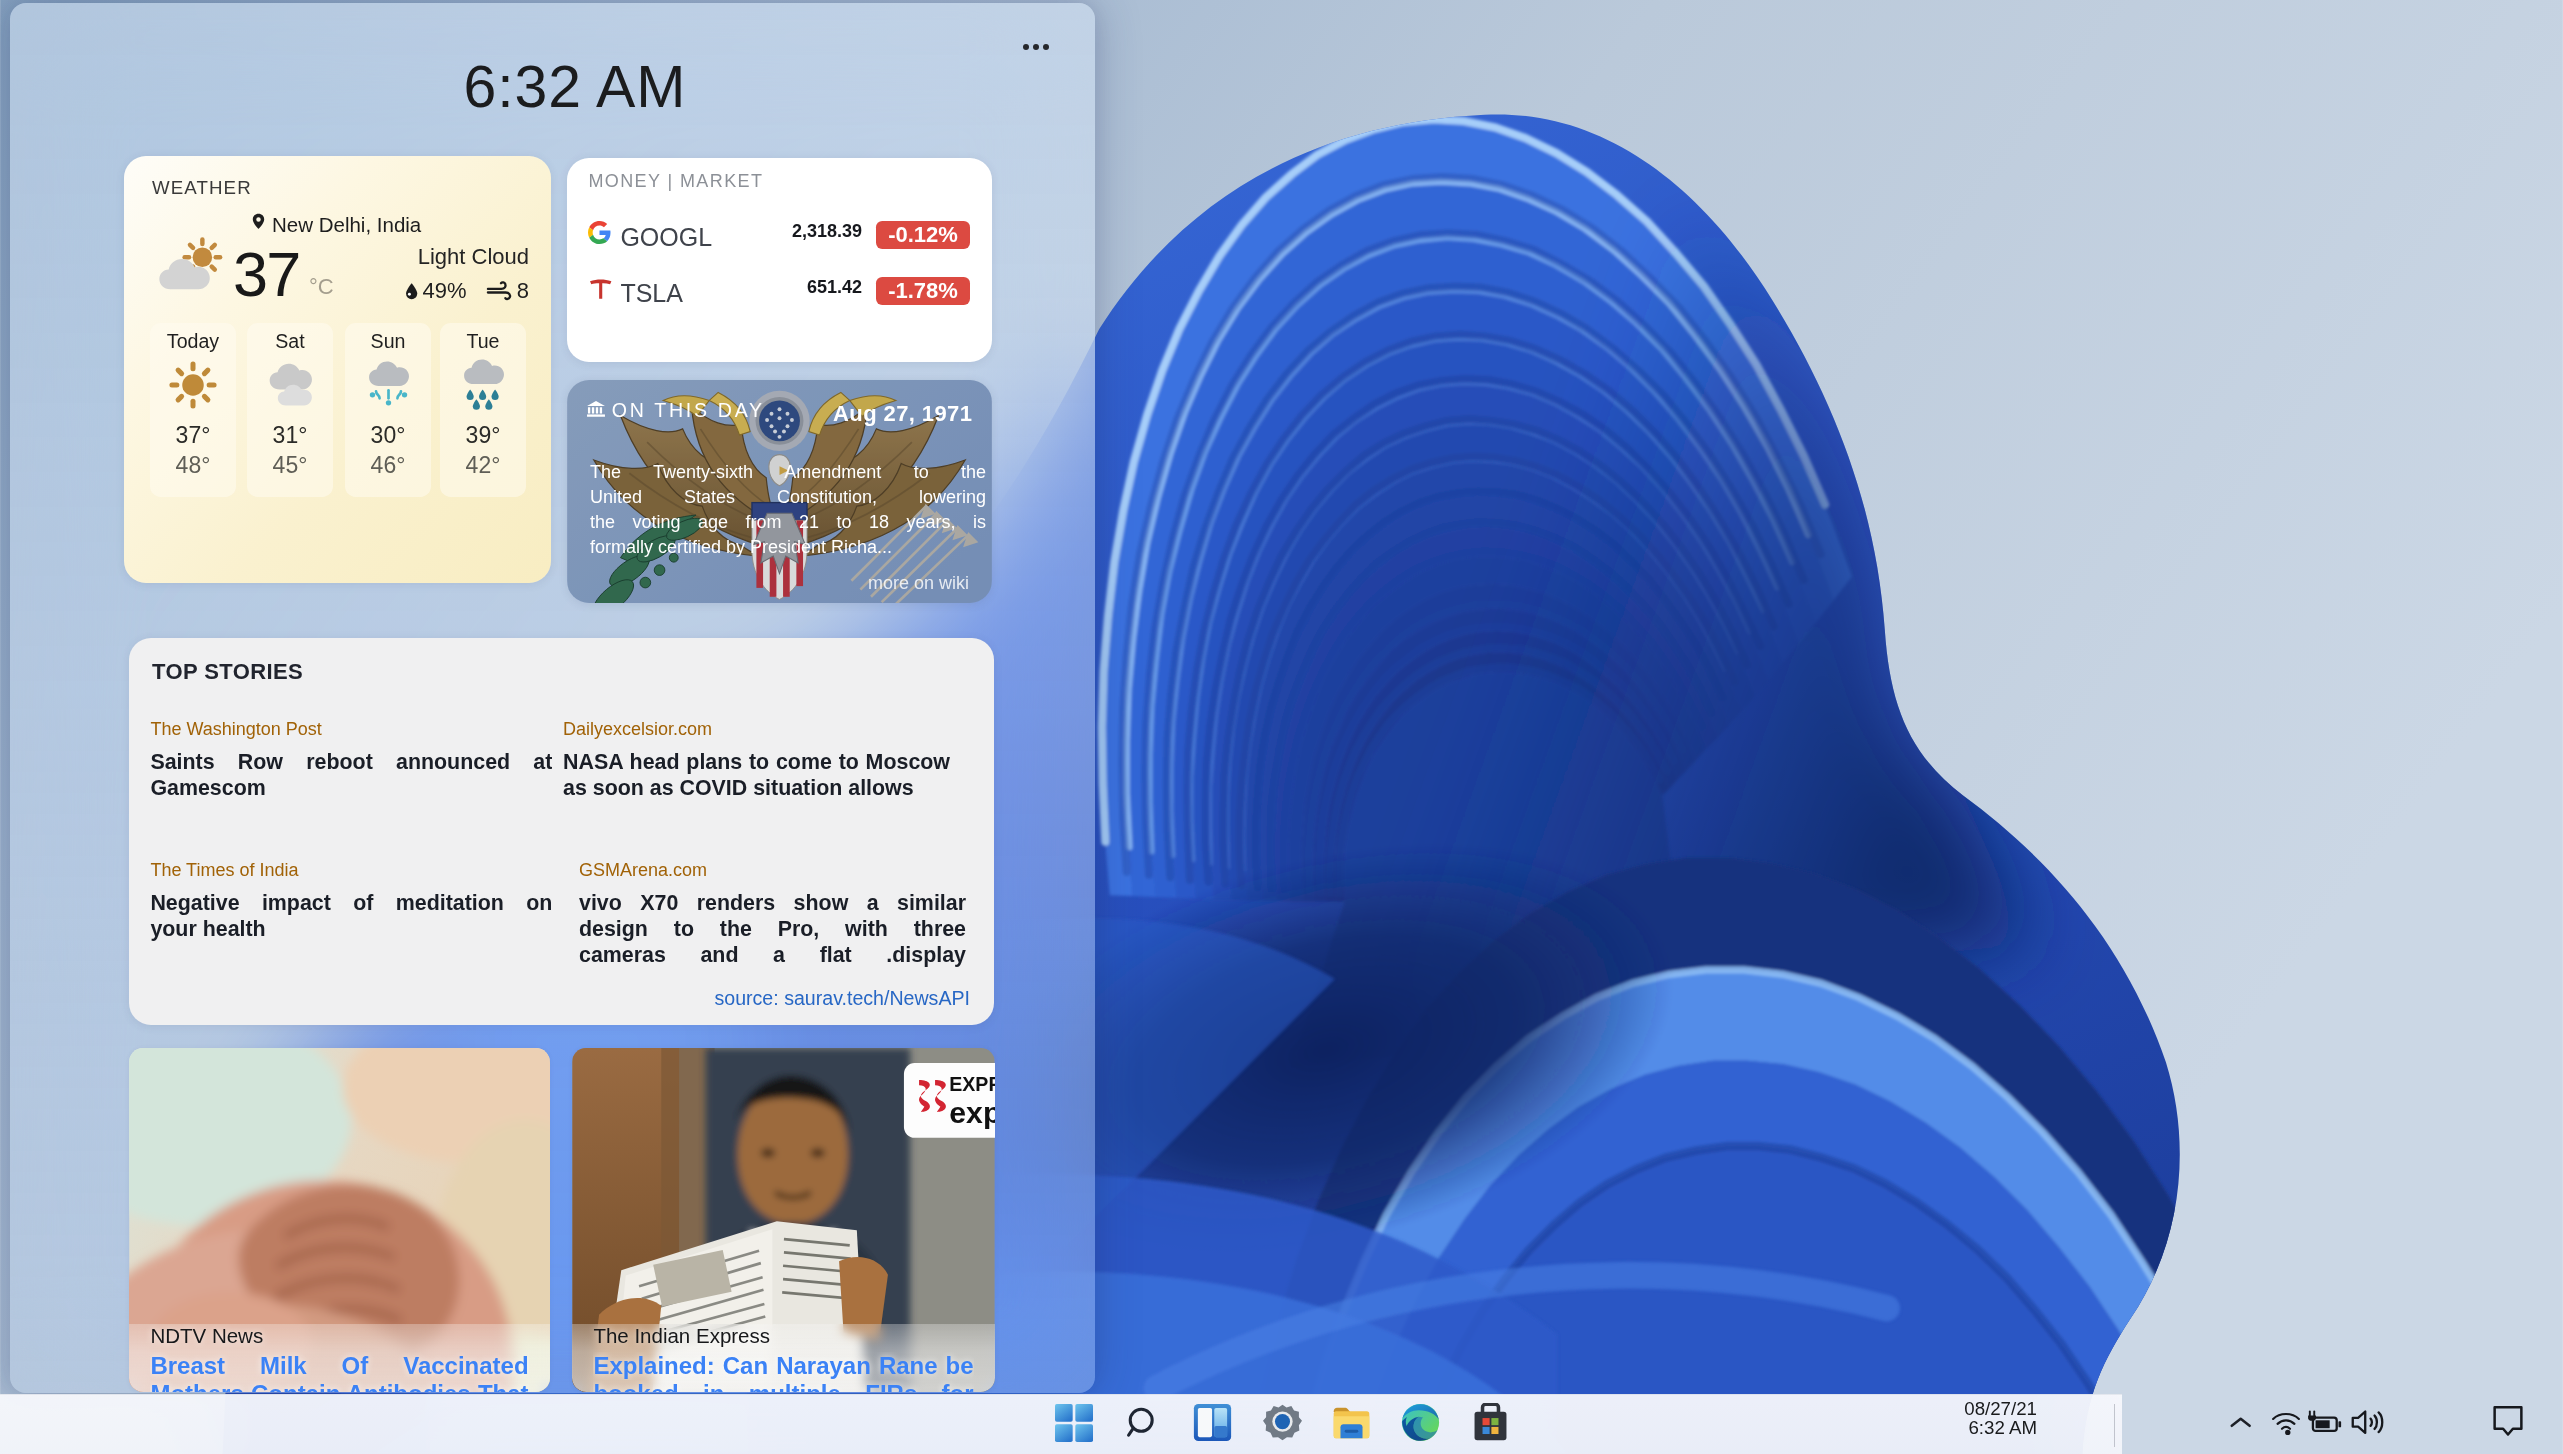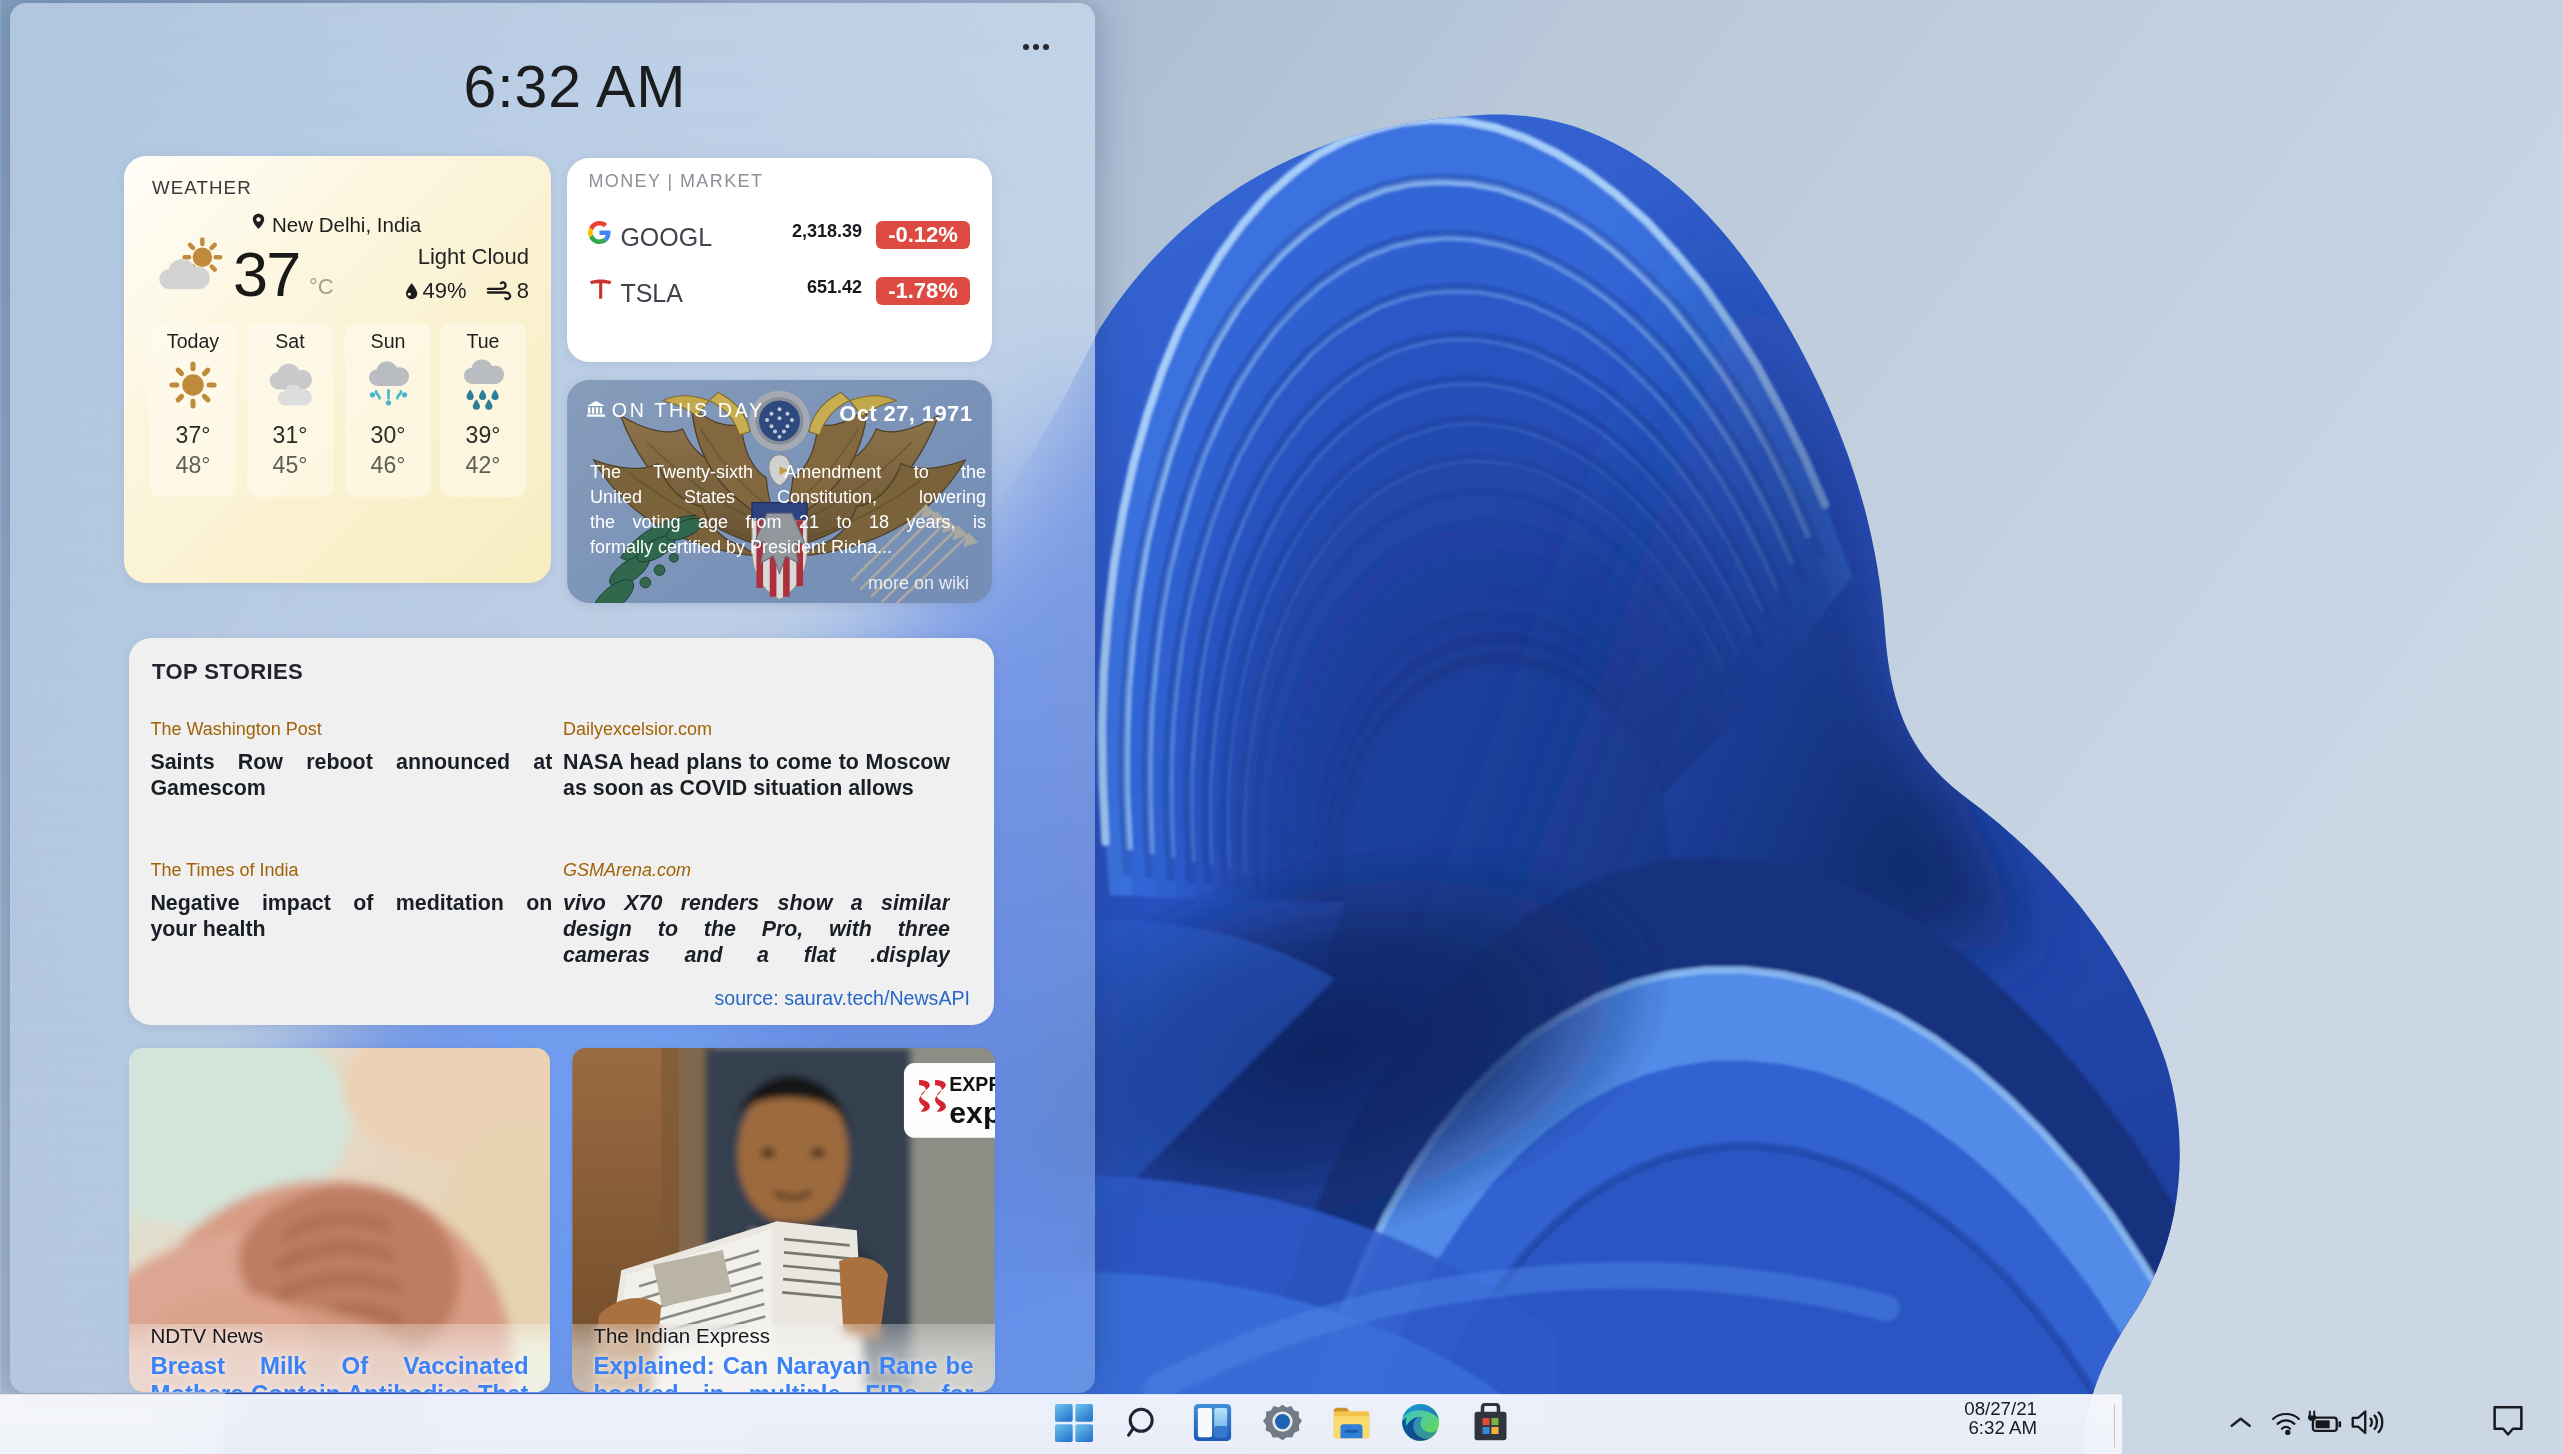--- a/index.html
+++ b/index.html
@@ -427,21 +427,21 @@
     <div id="otitle"><svg width="18" height="17" viewBox="0 0 20 19" style="vertical-align:-1.8px; margin-right:7.1px;">
           <g fill="#fff">
             <path d="M10 0 L20 5.5 L0 5.5 Z"></path>
             <rect x="1" y="7" width="2.6" height="7"></rect>
             <rect x="5.4" y="7" width="2.6" height="7"></rect>
             <rect x="9.8" y="7" width="2.6" height="7"></rect>
             <rect x="14.2" y="7" width="2.6" height="7"></rect>
             <rect x="0" y="15" width="20" height="2.6"></rect>
           </g>
         </svg>ON THIS DAY</div>
-    <div id="odate">Oct 27, 1971</div>
+    <div id="odate">Aug 27, 1971</div>
     <div id="obody">
       <div class="jl">The Twenty-sixth Amendment to the</div>
       <div class="jl">United States Constitution, lowering</div>
       <div class="jl">the voting age from 21 to 18 years, is</div>
       <div>formally certified by President Richa...</div>
     </div>
     <div id="owiki">more on wiki</div>
   </div>
 
   <div class="card" id="tcard">
@@ -460,21 +460,21 @@
           <div>your health</div>
         </div>
     </div>
     <div class="story" style="left:434px; top:81px; width:387px;">
       <div class="pub">Dailyexcelsior.com</div>
       <div class="hl">
           <div class="jl">NASA head plans to come to Moscow</div>
           <div>as soon as COVID situation allows</div>
         </div>
     </div>
-    <div class="story" style="left:434px; top:222px; width:387px;font-style:italic;">
+    <div class="story" style="left:450px; top:222px; width:387px;">
       <div class="pub">GSMArena.com</div>
       <div class="hl">
           <div class="jl">vivo X70 renders show a similar</div>
           <div class="jl">design to the Pro, with three</div>
           <div class="jl">cameras and a flat .display</div>
         </div>
     </div>
     <div id="tsrc">source: saurav.tech/NewsAPI</div>
   </div>
 

